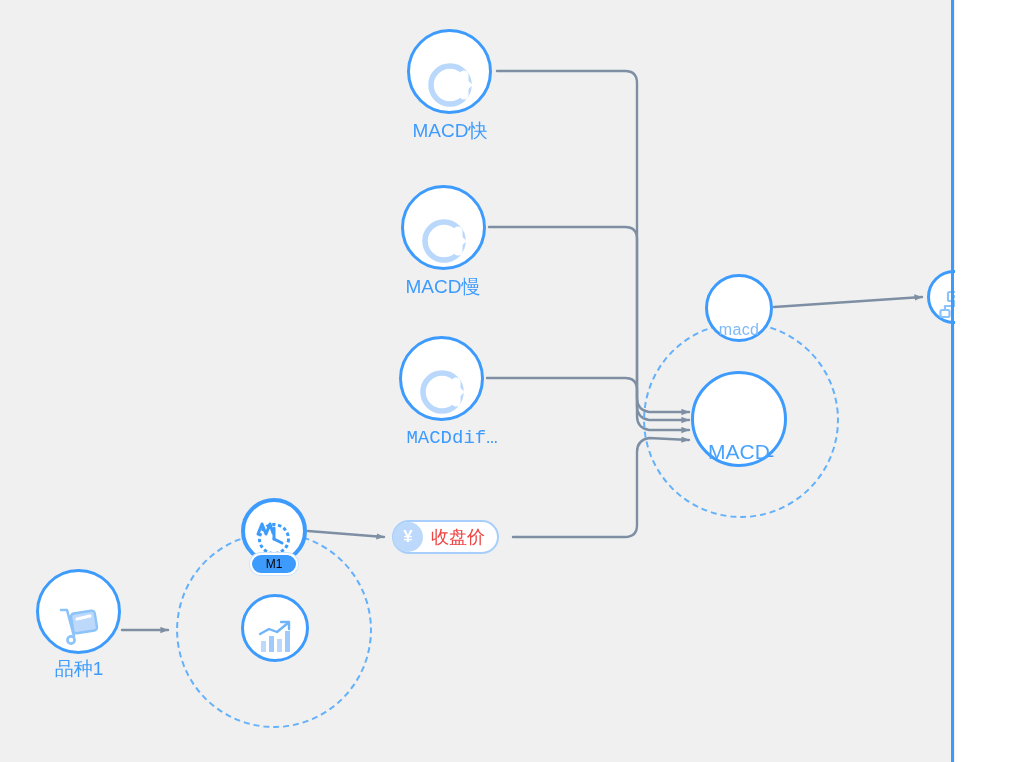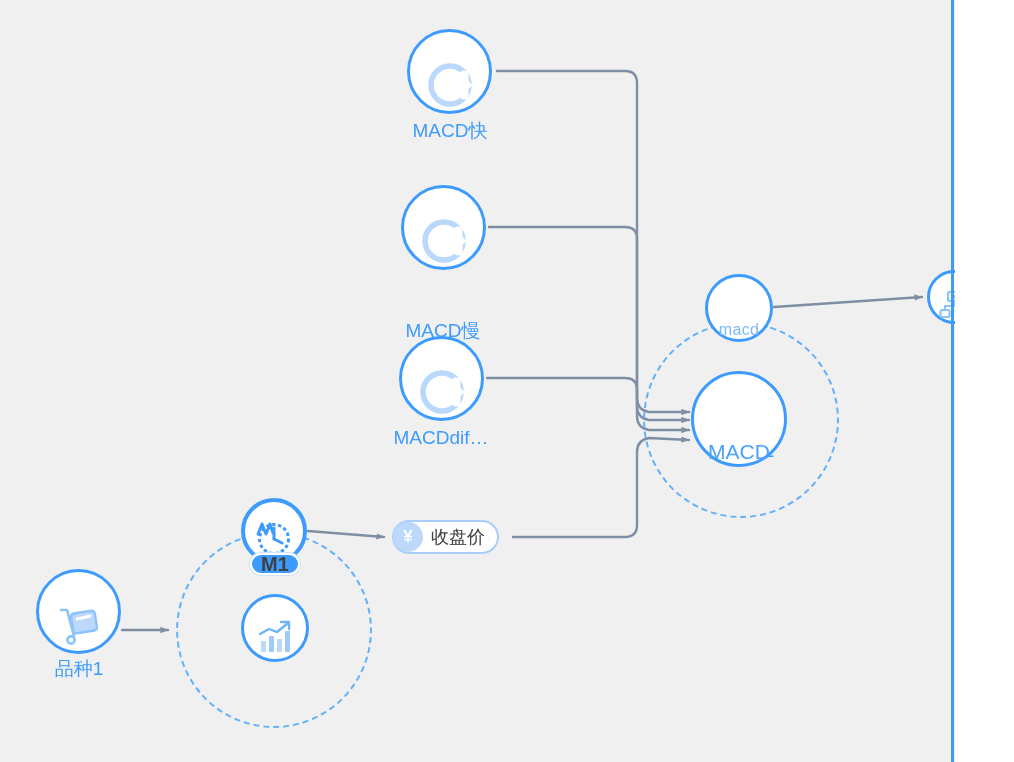--- a/index.html
+++ b/index.html
@@ -89,21 +89,21 @@
     margin-left: -1px;
     border-radius: 50%;
     background: #bcd9fb;
     display: flex; align-items: center; justify-content: center;
     color: #ffffff;
     font-size: 17px; font-weight: bold;
     flex: none;
   }
   .pill-text {
     margin-left: 8px;
-    color: #404040;
+    color: #ef4444;
     font-size: 18px;
     white-space: nowrap;
   }
 
   
   .mini-label {
     color: #7fbaf8;
     font-size: 16px;
     letter-spacing: 0.3px;
   }
@@ -115,25 +115,24 @@
   
   .badge-m1 {
     position: absolute;
     height: 22px;
     min-width: 48px;
     padding: 0 9px;
     border-radius: 11px;
     background: #3d9bfd;
     border: 2px solid #ffffff;
     box-sizing: border-box;
-    color: #404040;
-    font-size: 20px;
+    color: #000000;
+    font-size: 12px;
     display: flex; align-items: center; justify-content: center;
     box-shadow: 0 0 0 1px #cfe4fb;
-    font-weight: bold;
   }
 
   svg { display: block; }
 </style>
 </head>
 <body>
 
 <div id="root">
 
   <div id="canvas">
@@ -181,32 +180,32 @@
 
     <div class="circle-node" style="left:401px; top:185px; width:85px; height:85px;">
       <span>
         <svg width="52" height="52" viewBox="0 0 52 52">
           <circle cx="26" cy="26" r="19" fill="none" stroke="#b9d8fb" stroke-width="5.5"></circle>
           <path d="M40,16 L40,36" stroke="#ffffff" stroke-width="9" stroke-linecap="round"></path>
           <path d="M33,14 L45,26 L33,38" fill="none" stroke="#ffffff" stroke-width="5"></path>
         </svg>
       </span>
     </div>
-    <div class="node-label" style="left:343px; top:276px; width:200px;margin-top:44px;">MACD慢</div>
+    <div class="node-label" style="left:343px; top:276px; width:200px;">MACD慢</div>
 
     <div class="circle-node" style="left:399px; top:336px; width:85px; height:85px;">
       <span>
         <svg width="52" height="52" viewBox="0 0 52 52">
           <circle cx="26" cy="26" r="19" fill="none" stroke="#b9d8fb" stroke-width="5.5"></circle>
           <path d="M40,16 L40,36" stroke="#ffffff" stroke-width="9" stroke-linecap="round"></path>
           <path d="M33,14 L45,26 L33,38" fill="none" stroke="#ffffff" stroke-width="5"></path>
         </svg>
       </span>
     </div>
-    <div class="node-label" style="left:341px; top:427px; width:200px;">MACDdif…</div>
+    <div class="node-label" style="left:352px; top:427px; width:200px;font-family:Liberation Mono, monospace;">MACDdif…</div>
 
     <div class="circle-node" style="left:36px; top:569px; width:85px; height:85px;">
       <span>
         <svg width="50" height="50" viewBox="0 0 50 50">
           <path d="M7,9 L13,9 L20,35" fill="none" stroke="#8cc3f9" stroke-width="2.6" stroke-linecap="round" stroke-linejoin="round"></path>
           <circle cx="17" cy="39" r="3.6" fill="none" stroke="#8cc3f9" stroke-width="2.6"></circle>
           <rect x="18" y="11" width="24" height="20" rx="3" transform="rotate(-9 30 21)" fill="#bcd9fb" stroke="#8cc3f9" stroke-width="2.4"></rect>
           <path d="M23,18 L36,15" stroke="#ffffff" stroke-width="3" stroke-linecap="round"></path>
         </svg>
       </span>

